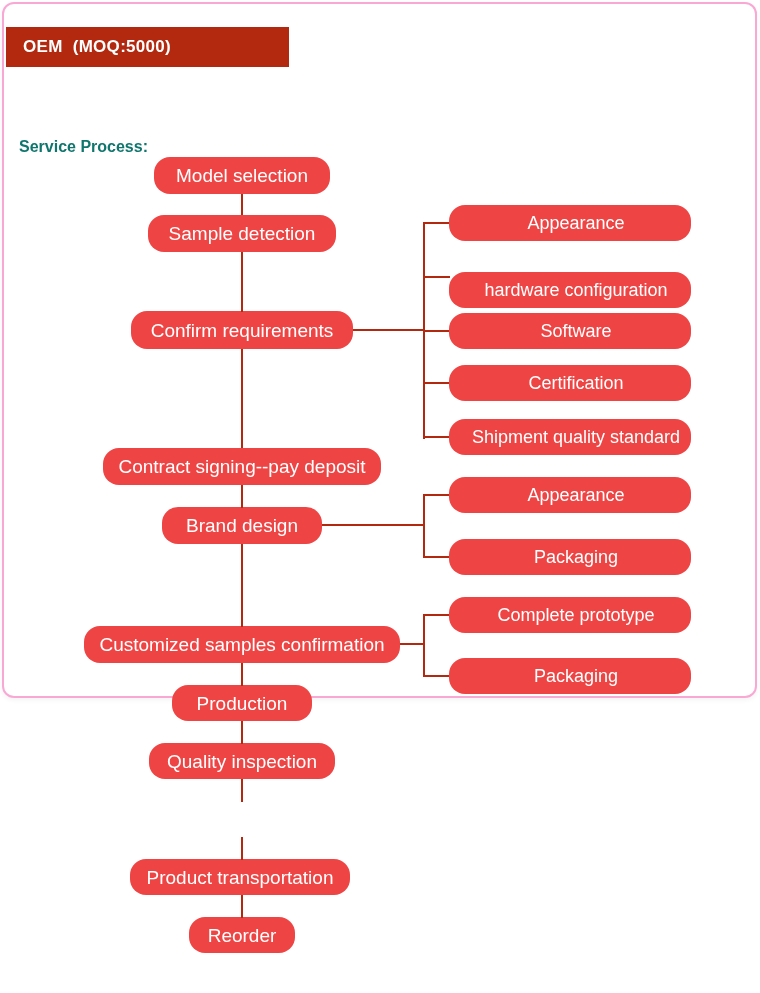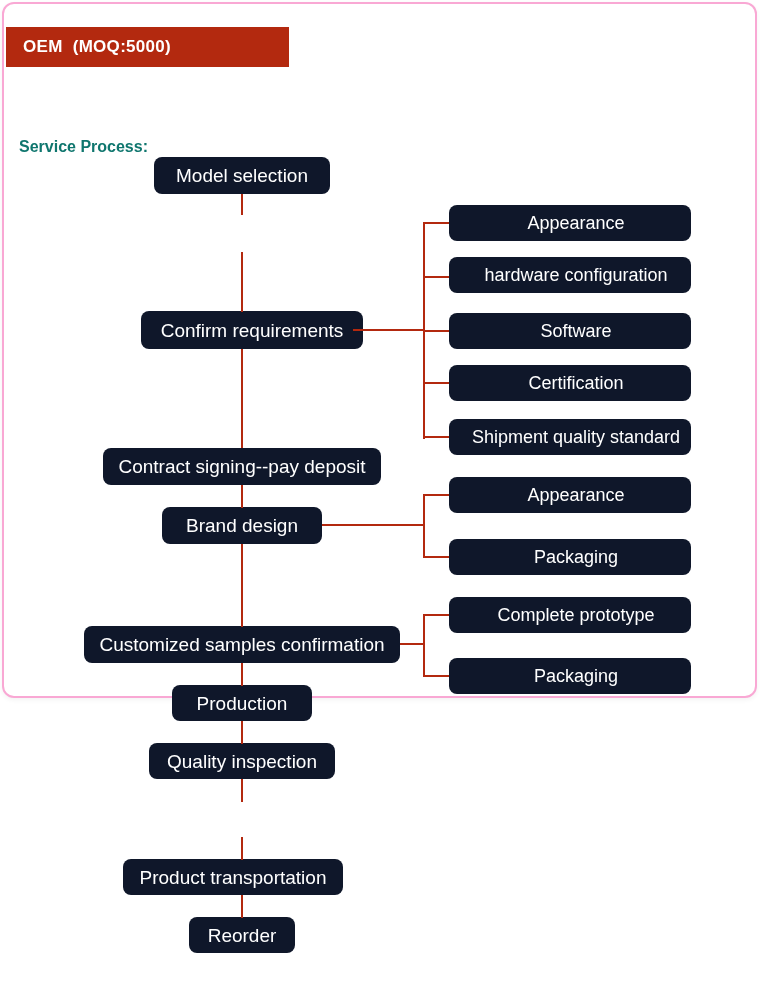--- a/index.html
+++ b/index.html
@@ -44,22 +44,22 @@
   .section-label {
     position: absolute;
     left: 15px; top: 134px;
     color: #0f766e;
     font-size: 16px;
     font-weight: 700;
   }
 
   .node {
     position: absolute;
-    background: #0f172a;
-    border-radius: 8px;
+    background: #ef4444;
+    border-radius: 16px;
     color: #ffffff;
     display: flex;
     align-items: center;
     justify-content: center;
     text-align: center;
     line-height: 1;
     white-space: nowrap;
   }
   .node.main { font-size: 19px; }
   .node.branch { font-size: 18px; padding-left: 12px; }
@@ -75,27 +75,28 @@
 <div class="page">
   <div class="card">
 
     <div class="header-bar">
       <span>OEM  (MOQ:5000)</span>
     </div>
 
     <div class="section-label">Service Process:</div>
 
     <div class="node main" style="left:150px;top:153px;width:176px;height:37px">Model selection</div>
-    <div class="node main" style="left:137px;top:307px;width:222px;height:38px">Confirm requirements</div>
+    <div class="node main" style="left:144px;top:211px;width:188px;height:37px">Sample detection</div>
+    <div class="node main" style="left:127px;top:307px;width:222px;height:38px">Confirm requirements</div>
     <div class="node main" style="left:99px;top:444px;width:278px;height:37px">Contract signing--pay deposit</div>
     <div class="node main" style="left:158px;top:503px;width:160px;height:37px">Brand design</div>
     <div class="node main" style="left:80px;top:622px;width:316px;height:37px">Customized samples confirmation</div>
     <div class="node main" style="left:168px;top:681px;width:140px;height:36px">Production</div>
     <div class="node main" style="left:145px;top:739px;width:186px;height:36px">Quality inspection</div>
-    <div class="node main" style="left:119px;top:855px;width:220px;height:36px">Product transportation</div>
+    <div class="node main" style="left:126px;top:855px;width:220px;height:36px">Product transportation</div>
     <div class="node main" style="left:185px;top:913px;width:106px;height:36px">Reorder</div>
 
     <div class="line" style="left:237px;top:190px;width:2px;height:21px"></div>
     <div class="line" style="left:237px;top:248px;width:2px;height:60px"></div>
     <div class="line" style="left:237px;top:345px;width:2px;height:99px"></div>
     <div class="line" style="left:237px;top:481px;width:2px;height:23px"></div>
     <div class="line" style="left:237px;top:540px;width:2px;height:83px"></div>
     <div class="line" style="left:237px;top:659px;width:2px;height:23px"></div>
     <div class="line" style="left:237px;top:717px;width:2px;height:23px"></div>
     <div class="line" style="left:237px;top:775px;width:2px;height:23px"></div>
@@ -104,21 +105,21 @@
 
     <div class="line" style="left:349px;top:325px;width:71px;height:2px"></div>
     <div class="line" style="left:419px;top:218px;width:2px;height:217px"></div>
     <div class="line" style="left:419px;top:218px;width:27px;height:2px"></div>
     <div class="line" style="left:419px;top:272px;width:27px;height:2px"></div>
     <div class="line" style="left:419px;top:326px;width:27px;height:2px"></div>
     <div class="line" style="left:419px;top:378px;width:27px;height:2px"></div>
     <div class="line" style="left:419px;top:432px;width:27px;height:2px"></div>
 
     <div class="node branch" style="left:445px;top:201px;width:242px;height:36px">Appearance</div>
-    <div class="node branch" style="left:445px;top:253px;width:242px;height:36px">hardware configuration</div>
+    <div class="node branch" style="left:445px;top:268px;width:242px;height:36px">hardware configuration</div>
     <div class="node branch" style="left:445px;top:309px;width:242px;height:36px">Software</div>
     <div class="node branch" style="left:445px;top:361px;width:242px;height:36px">Certification</div>
     <div class="node branch" style="left:445px;top:415px;width:242px;height:36px">Shipment quality standard</div>
 
     <div class="line" style="left:318px;top:520px;width:102px;height:2px"></div>
     <div class="line" style="left:419px;top:490px;width:2px;height:64px"></div>
     <div class="line" style="left:419px;top:490px;width:27px;height:2px"></div>
     <div class="line" style="left:419px;top:552px;width:27px;height:2px"></div>
 
     <div class="node branch" style="left:445px;top:473px;width:242px;height:36px">Appearance</div>

